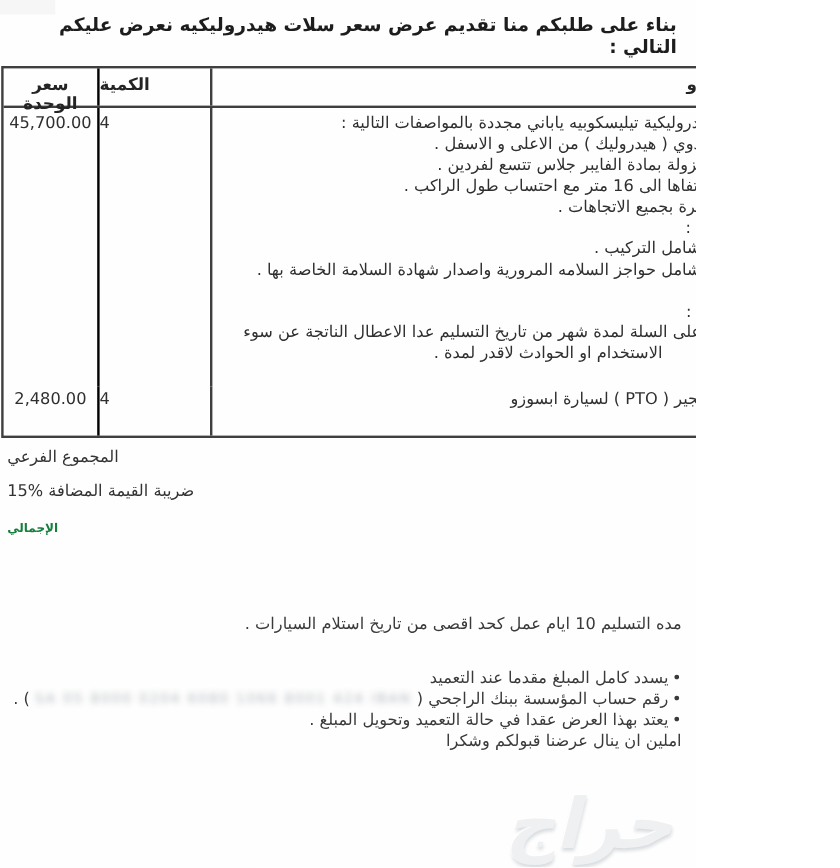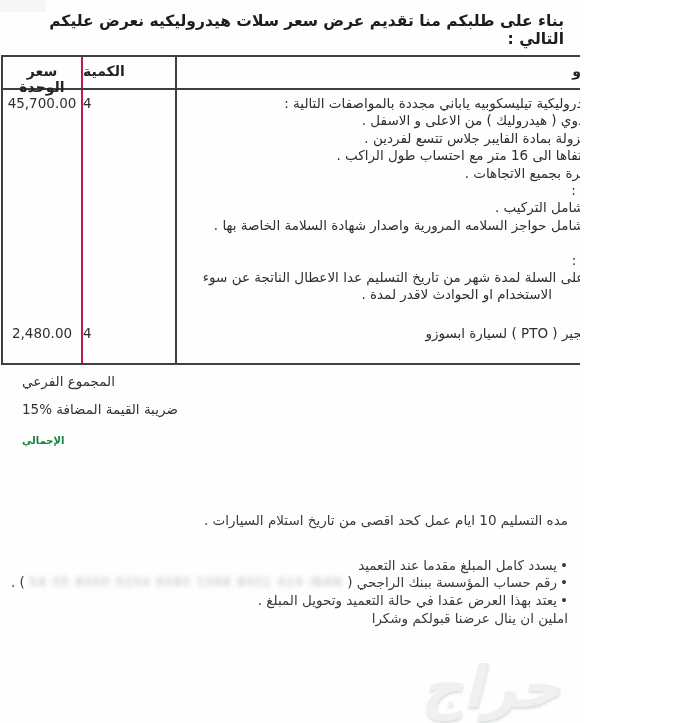--- a/index.html
+++ b/index.html
@@ -16,34 +16,34 @@
   .quote-table{
     position:absolute;top:55px;left:1px;width:632px;height:310px;
     border:2px solid #3f3f3f;box-sizing:border-box;direction:rtl;
     display:flex;flex-direction:column;
   }
   .trow{display:flex;}
   .thead{flex:none;height:31px;border-bottom:2px solid #3f3f3f;font-weight:bold;font-size:14px;color:#242424;}
   .cell{box-sizing:border-box;}
   .desc-cell{flex:1;}
   .qty-cell{flex:none;width:94px;border-right:2px solid #3f3f3f;text-align:left;}
-  .price-cell{flex:none;width:80px;border-right:2px solid #be185d;text-align:center;}
+  .price-cell{flex:none;width:80px;border-right:2px solid #000000;text-align:center;}
   .thead .desc-cell{text-align:right;padding:6px 9px 0 0;}
   .thead .qty-cell,.thead .price-cell{padding-top:6px;}
   .body-row1{flex:none;height:232px;font-size:13.5px;}
   .body-row2{flex:1;font-size:13.5px;}
   .body-row1 .desc-cell{padding:5px 9px 0 4px;line-height:17.4px;}
   .body-row2 .desc-cell{padding:3px 9px 0 4px;line-height:17.4px;}
   .body-row1 .qty-cell,.body-row1 .price-cell{padding-top:5px;}
   .body-row2 .qty-cell,.body-row2 .price-cell{padding-top:3px;}
   .line{white-space:nowrap;}
   .line.spacer{height:17.4px;}
   .line.indent{padding-left:0;padding-right:70px;}
   
-  .summary{position:absolute;left:22px;top:372px;width:320px;direction:rtl;text-align:left;}
+  .summary{position:absolute;left:6px;top:372px;width:320px;direction:rtl;text-align:left;}
   .summary-line{font-size:13.5px;margin-bottom:10px;line-height:18px;color:#333;}
   .summary-line.total{font-weight:bold;font-size:10px;color:#15803d;margin-top:14px;}
   
   .terms{
     position:absolute;right:12px;top:498px;direction:rtl;text-align:right;
     font-size:13.5px;line-height:17.6px;color:#3a3a3a;margin-top:14px;
   }
   .terms-gap{height:27px;}
   .bullet{display:inline-block;margin-left:3px;}
   .redacted{

